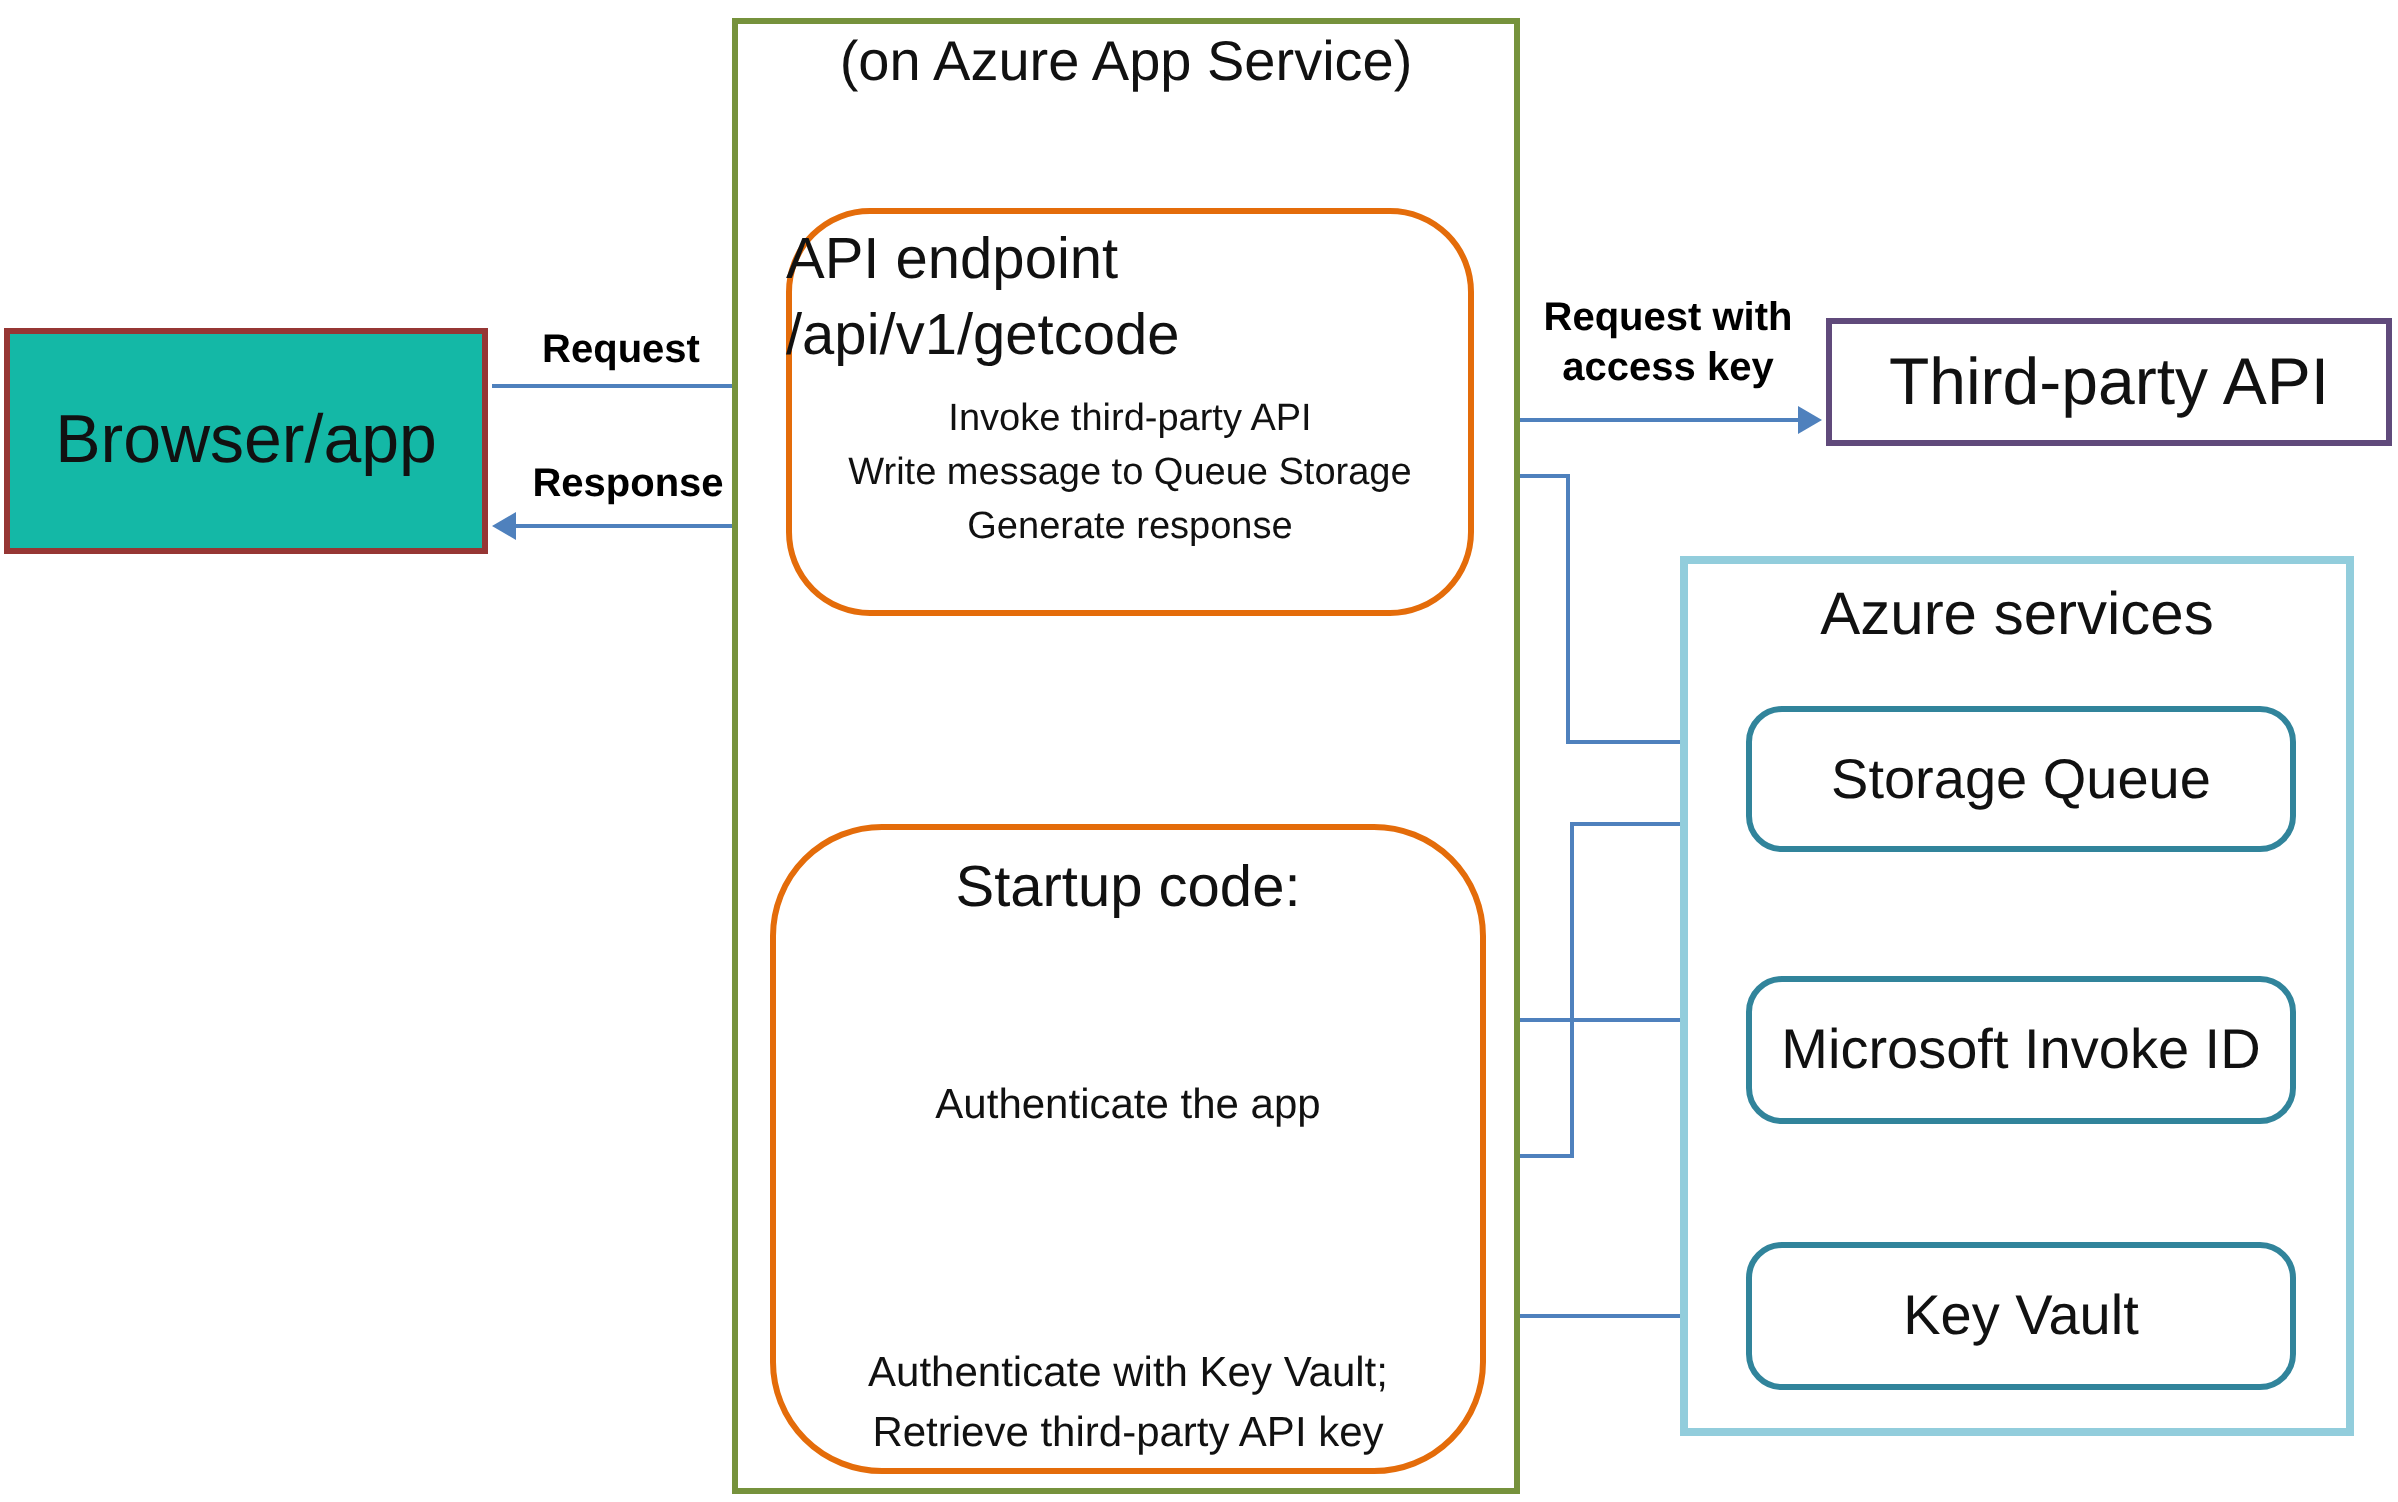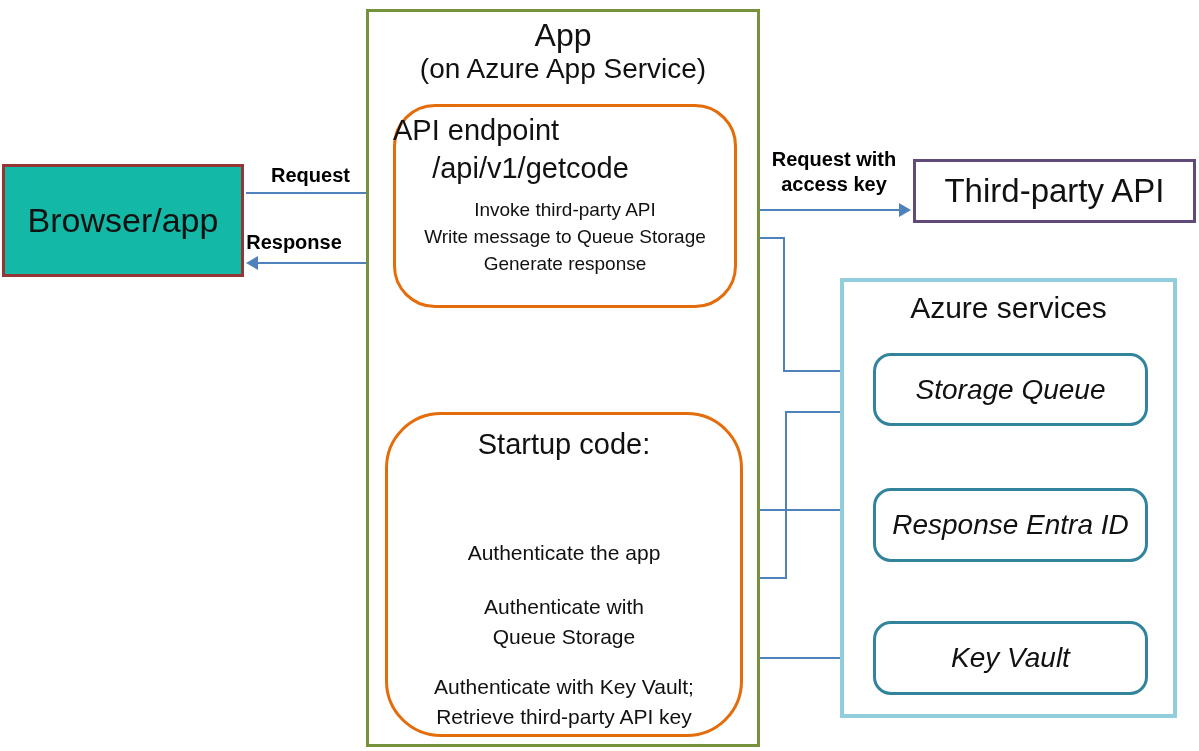--- a/index.html
+++ b/index.html
@@ -13,45 +13,45 @@
   
   .browser-box{left:2px;top:164px;width:242px;height:113px;border:3px solid #963634;
     display:flex;align-items:center;justify-content:center;font-size:34px;background:#14b8a6;}
   .app-box{left:366px;top:9px;width:394px;height:738px;border:3px solid #76923c;background:#fff;}
   .app-head{left:366px;top:16px;width:394px;text-align:center;}
   .app-title{font-size:32px;line-height:38px;}
   .app-subtitle{font-size:28px;line-height:30px;}
 
   .api-box{left:393px;top:104px;width:344px;height:204px;border:3px solid #e46c0a;border-radius:42px;background:#fff;}
   .api-title{left:393px;top:112px;width:344px;text-align:left;font-size:29px;line-height:36px;}
-  .api-path{left:393px;top:150px;width:275px;text-align:center;font-size:29px;line-height:36px;}
+  .api-path{left:393px;top:150px;width:275px;text-align:left;font-size:29px;line-height:36px;}
   .api-steps{left:393px;top:196px;width:344px;text-align:center;font-size:19px;line-height:27px;}
 
   .startup-box{left:385px;top:412px;width:358px;height:325px;border:3px solid #e46c0a;border-radius:56px;background:#fff;}
   .startup-title{left:385px;top:426px;width:358px;text-align:center;font-size:29px;line-height:36px;}
   .startup-step{width:358px;left:385px;text-align:center;font-size:21px;line-height:30px;margin-top:44px;}
   .st1{top:494px;}
   .st2{top:548px;}
   .st3{top:628px;}
 
   .third-party-box{left:913px;top:159px;width:283px;height:64px;border:3px solid #604a7b;
     display:flex;align-items:center;justify-content:center;font-size:33px;background:#fff;}
 
   .azure-box{left:840px;top:278px;width:337px;height:440px;border:4px solid #92cddc;background:#fff;}
   .azure-title{left:840px;top:290px;width:337px;text-align:center;font-size:30px;line-height:36px;}
   .service-box{left:873px;width:275px;border:3px solid #31849b;border-radius:18px;background:#fff;
-    display:flex;align-items:center;justify-content:center;font-size:28px;font-style:italic;}
+    display:flex;align-items:center;justify-content:center;font-size:28px;}
   .svc-storage{top:353px;height:73px;}
   .svc-entra{top:488px;height:74px;}
   .svc-keyvault{top:621px;height:74px;align-items:center;}
 
   
   .edge-label{font-weight:bold;font-size:20px;text-align:center;color:#000;}
   .lbl-request{left:253px;top:164px;width:115px;}
-  .lbl-response{left:232px;top:231px;width:124px;}
+  .lbl-response{left:252px;top:231px;width:124px;}
   .lbl-3p{left:758px;top:147px;width:152px;line-height:25px;}
 </style>
 </head>
 <body>
 
 <div id="canvas">
 
   <svg class="wires" viewBox="0 0 1199 751" xmlns="http://www.w3.org/2000/svg">
     <g stroke="#4f81bd" stroke-width="2" fill="none">
 
@@ -81,58 +81,53 @@
       <polygon points="860,651 872,658 860,665"></polygon>
     </g>
   </svg>
 
   <div class="abs browser-box">
     <span>Browser/app</span>
   </div>
 
   <div class="abs app-box"></div>
   <div class="abs app-head">
-    <div class="app-title">App</div>
     <div class="app-subtitle">(on Azure App Service)</div>
   </div>
 
   <div class="abs api-box"></div>
   <div class="abs api-title">API endpoint</div>
   <div class="abs api-path">/api/v1/getcode</div>
   <div class="abs api-steps">
     <div>Invoke third-party API</div>
     <div>Write message to Queue Storage</div>
     <div>Generate response</div>
   </div>
 
   <div class="abs startup-box"></div>
   <div class="abs startup-title">Startup code:</div>
   <div class="abs startup-step st1">
     <div>Authenticate the app</div>
   </div>
-  <div class="abs startup-step st2">
-    <div>Authenticate with</div>
-    <div>Queue Storage</div>
-  </div>
   <div class="abs startup-step st3">
     <div>Authenticate with Key Vault;</div>
     <div>Retrieve third-party API key</div>
   </div>
 
   <div class="abs third-party-box">
     <span>Third-party API</span>
   </div>
 
   <div class="abs azure-box"></div>
   <div class="abs azure-title">Azure services</div>
   <div class="abs service-box svc-storage">
     <span>Storage Queue</span>
   </div>
   <div class="abs service-box svc-entra">
-    <span>Response Entra ID</span>
+    <span>Microsoft Invoke ID</span>
   </div>
   <div class="abs service-box svc-keyvault">
     <span>Key Vault</span>
   </div>
 
   <div class="abs edge-label lbl-request">Request</div>
   <div class="abs edge-label lbl-response">Response</div>
   <div class="abs edge-label lbl-3p">
     <div>Request with</div>
     <div>access key</div>

